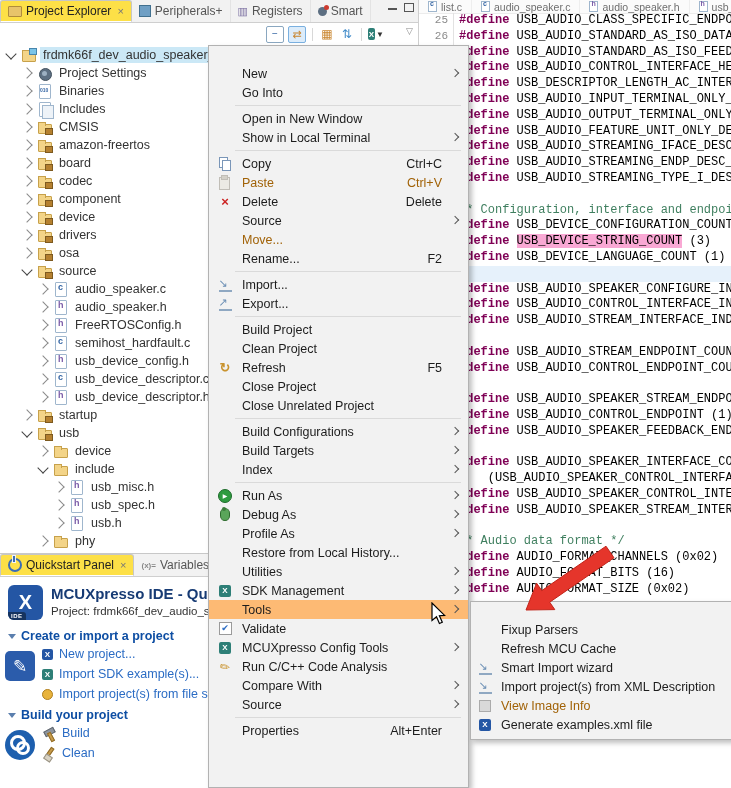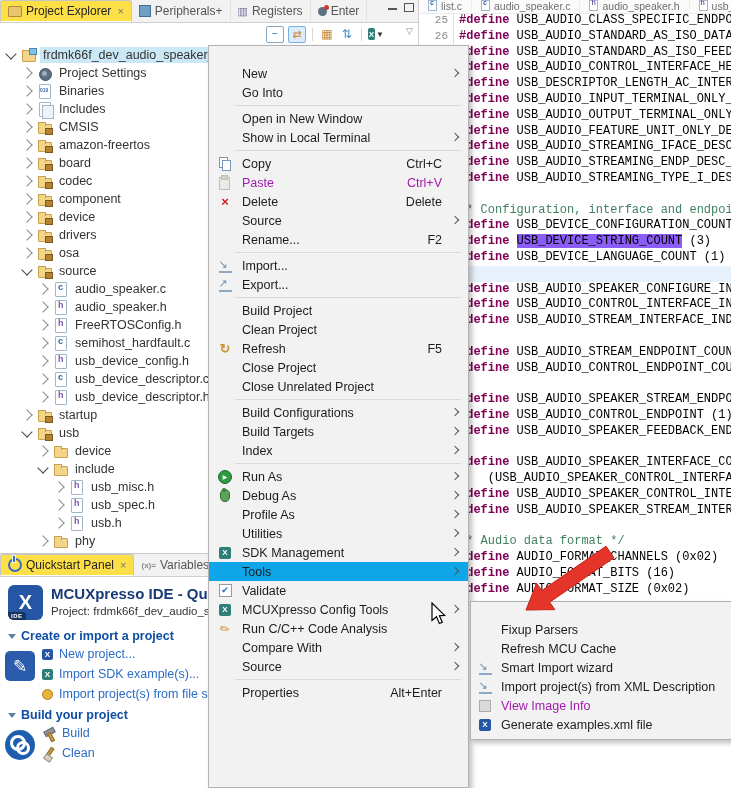--- a/index.html
+++ b/index.html
@@ -85,45 +85,45 @@
   .icon-hammer{width:14px;height:13px;position:relative}
   .icon-hammer::before{content:"";position:absolute;left:2px;top:2px;width:9px;height:4px;background:#8e959e;border:1px solid #5f666e;transform:rotate(-28deg)}
   .icon-hammer::after{content:"";position:absolute;left:7px;top:5px;width:2px;height:8px;background:#c89b4a;border:1px solid #8f6c2a;transform:rotate(-28deg)}
   .icon-brush{width:14px;height:13px;position:relative}
   .icon-brush::before{content:"";position:absolute;left:6px;top:0;width:2px;height:8px;background:#c89b4a;border:1px solid #8f6c2a;transform:rotate(35deg)}
   .icon-brush::after{content:"";position:absolute;left:2px;top:8px;width:6px;height:4px;background:#d9d2c2;border:1px solid #9a9486;transform:rotate(35deg)}
 
   
   .editor{position:absolute;left:418px;top:0;right:0;bottom:0;background:#fff;border-left:1px solid #cfcfcf}
   .edtabs{height:13px;display:flex;font-size:10.5px;color:#6f6f6f;background:#fbfbfb;border-bottom:1px solid #ececec}
-  .etab{display:flex;gap:4px;padding:0 9px;border-right:1px solid #eeeeee;white-space:nowrap}
+  .etab{display:flex;align-items:center;gap:4px;padding:0 9px;border-right:1px solid #eeeeee;white-space:nowrap}
   .eticon{position:relative;width:9px;height:11px;flex:none}
   .eticon::before{content:"";position:absolute;left:0;top:0;width:7px;height:9px;background:#fff;border:1px solid #9fb6cd}
   .eticon.c::after{content:"c";position:absolute;left:2px;top:-1px;font-size:7px;font-weight:bold;color:#3465a4}
   .eticon.h::after{content:"h";position:absolute;left:2px;top:-1px;font-size:7px;font-weight:bold;color:#7a5ca8}
   .code{position:absolute;top:13px;left:0;right:0;bottom:0;font-family:"Liberation Mono","DejaVu Sans Mono",monospace;
         font-size:12px;line-height:15.8px;white-space:pre;overflow:hidden}
   .cl{display:flex;height:15.8px;align-items:flex-start}
   .cl .num{width:29px;text-align:right;padding-right:5px;color:#8a8a8a;border-right:1px solid #e2e2e2;flex:none;
            font-size:11px;height:100%;display:flex;align-items:center;justify-content:flex-end}
   .cl .txt{padding-left:5px}
   .cl.cur{background:#e6f1fb}
   .k{color:#7f0055;font-weight:bold}
   .cm{color:#3f7f5f}
-  .hl{background:#8b5cf6}
+  .hl{background:#f9a8d4}
 
   
   .menu{position:absolute;background:#f2f2f2;border:1px solid #b2b2b2;box-shadow:3px 3px 5px rgba(0,0,0,.25);
         display:flex;flex-direction:column;padding-top:18px;font-size:12.5px;color:#1c1c1c}
   .ctxmenu{left:208px;top:45px;width:259px;bottom:0;z-index:10}
   .submenu{left:470px;top:601px;width:270px;height:119px;z-index:11}
   .mi{height:19px;flex:none;display:flex;align-items:center;position:relative;padding-left:33px;padding-right:26px;white-space:nowrap}
   .submenu .mi{padding-left:30px}
-  .mi.hl-row{background:#0ea5e9}
-  .mi.dis{color:#a21caf}
+  .mi.hl-row{background:#fdba74}
+  .mi.dis{color:#a16207}
   .mi .sc{margin-left:auto}
   .mi .subarr{position:absolute;right:10px;top:6px;width:5px;height:5px;border-right:1.3px solid #555;border-bottom:1.3px solid #555;transform:rotate(-45deg)}
   .msep{height:1px;background:#dadada;margin:3px 7px 3px 26px;flex:none}
   .mi .ic{position:absolute;left:8px;width:16px;height:14px;display:flex;align-items:center;justify-content:center}
   .submenu .mi .ic{left:6px}
 
   
   .micon-copy{position:relative;width:12px;height:13px}
   .micon-copy::before{content:"";position:absolute;left:0;top:0;width:7px;height:9px;background:#fff;border:1px solid #7a96b8}
   .micon-copy::after{content:"";position:absolute;left:3px;top:3px;width:7px;height:9px;background:#fff;border:1px solid #7a96b8}
@@ -159,21 +159,21 @@
         <span class="lbl">Peripherals+</span>
       </div>
       <div class="vtab">
         <span class="tabicon icon-registers" style="color: rgb(122, 110, 160); font-size: 11px;">▥</span>
         <span class="lbl">Registers</span>
       </div>
       <div class="vtab">
         <span class="tabicon icon-faults" style="width: 9px; height: 9px; background: rgb(93, 111, 130); border-radius: 50%; position: relative;">
           <i style="position: absolute; right: -2px; top: -2px; width: 5px; height: 5px; border-radius: 50%; background: rgb(204, 59, 47); display: block;"></i>
         </span>
-        <span class="lbl">Enter</span>
+        <span class="lbl">Smart</span>
       </div>
     </div>
   <div class="winbtns" style="top:3px">
     <span class="wmin"></span>
     <span class="wmax"></span>
   </div>
   <div class="vtoolbar">
     <span class="tbi icon-collapse-all">−</span>
     <span class="tbi toggled icon-link-editor">⇄</span>
     <span class="tbsep"></span>
@@ -488,20 +488,23 @@
       <span class="ic">
         <span class="micon-delete">×</span>
       </span>
       <span>Delete</span>
       <span class="sc">Delete</span>
     </div>
     <div class="mi">
       <span>Source</span>
       <span class="subarr"></span>
     </div>
+    <div class="mi dis">
+      <span>Move...</span>
+    </div>
     <div class="mi">
       <span>Rename...</span>
       <span class="sc">F2</span>
     </div>
     <div class="msep"></div>
     <div class="mi">
       <span class="ic">
         <span class="micon-import">↘</span>
       </span>
       <span>Import...</span>
@@ -556,20 +559,23 @@
     <div class="mi">
       <span class="ic">
         <span class="micon-debug"></span>
       </span>
       <span>Debug As</span>
       <span class="subarr"></span>
     </div>
     <div class="mi">
       <span>Profile As</span>
       <span class="subarr"></span>
+    </div>
+    <div class="mi">
+      <span>Restore from Local History...</span>
     </div>
     <div class="mi">
       <span>Utilities</span>
       <span class="subarr"></span>
     </div>
     <div class="mi">
       <span class="ic">
         <span class="xsq teal" style="width: 12px; height: 12px; font-size: 8px;">X</span>
       </span>
       <span>SDK Management</span>

